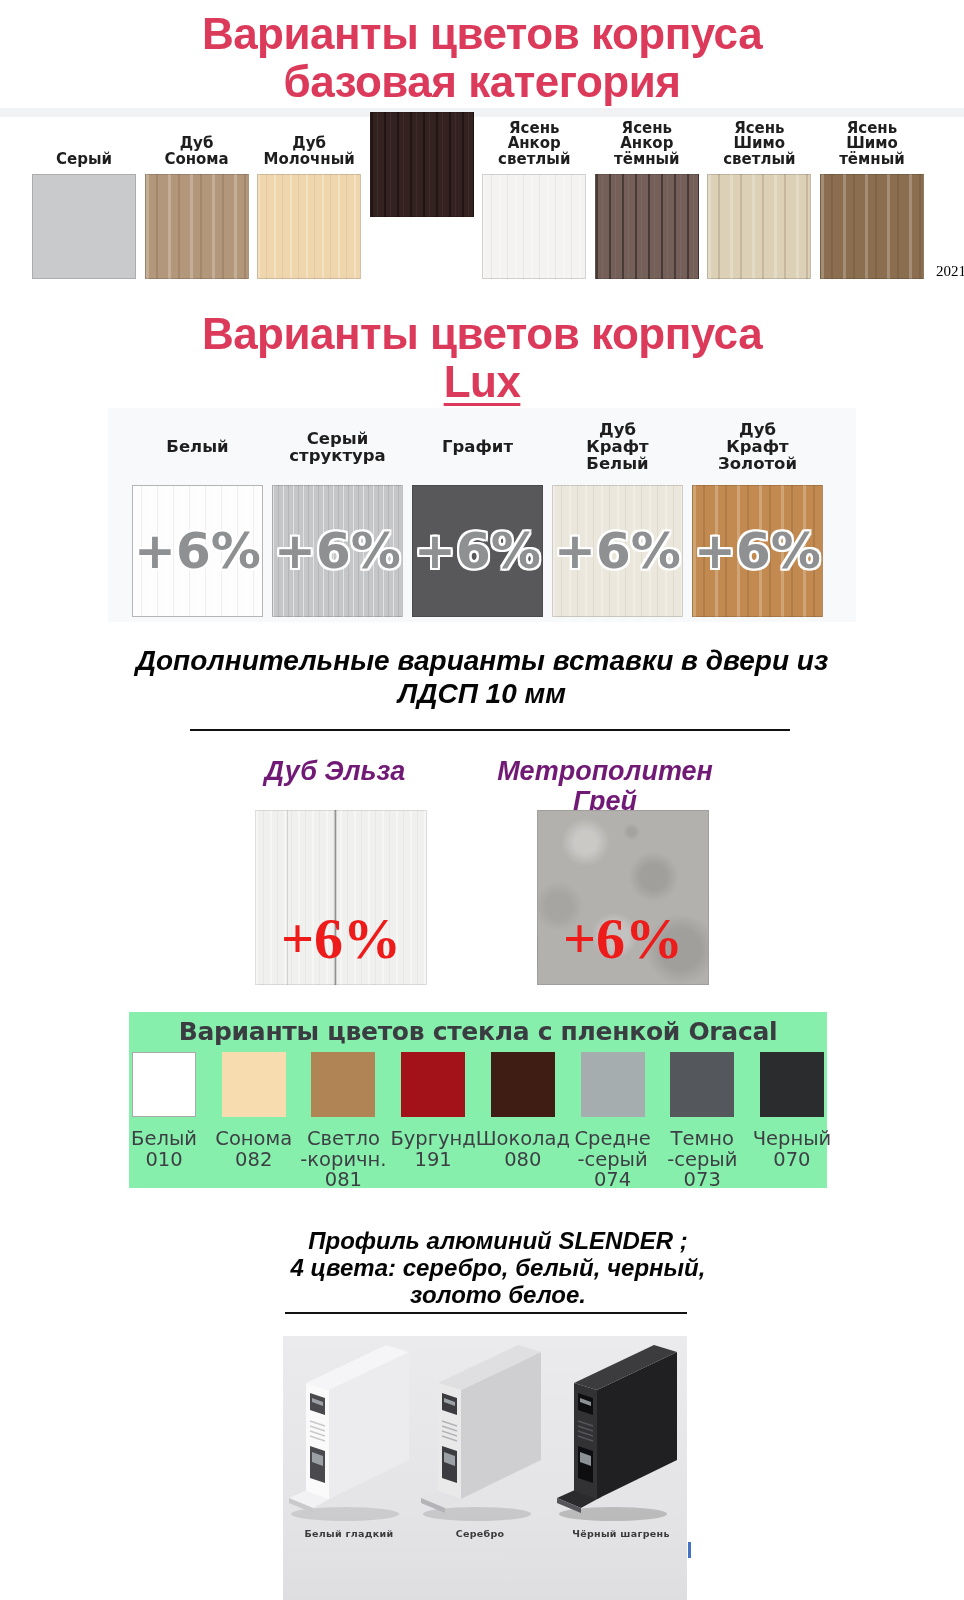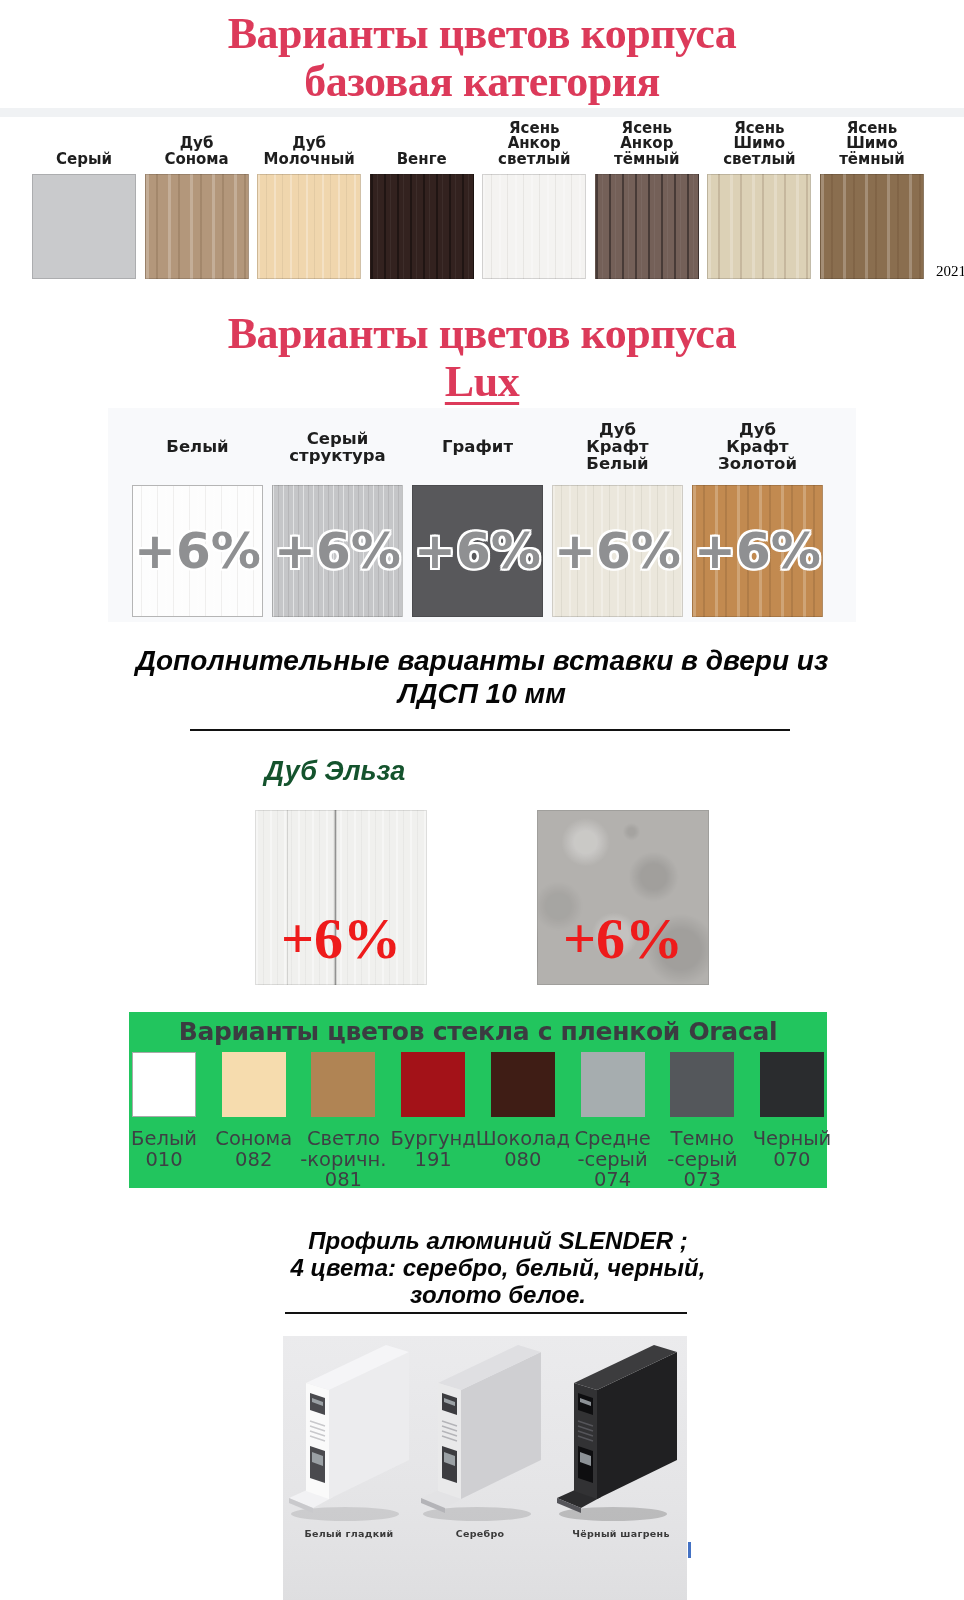--- a/index.html
+++ b/index.html
@@ -2,21 +2,21 @@
 <html><head>
 <meta charset="utf-8">
 <style>
   html,body{margin:0;padding:0;background:#fff;}
   .page{position:relative;width:964px;height:1600px;background:#fff;overflow:hidden;
         font-family:"Liberation Sans",sans-serif;}
 
   
   .big-title{position:absolute;left:0;width:964px;text-align:center;
              font:700 44px/48px "Liberation Sans",sans-serif;letter-spacing:-0.5px;}
-  .big-title span{display:block;font-family:Liberation Serif, serif;}
+  .big-title span{display:block;}
   .u-lux{text-decoration:underline;text-decoration-thickness:3px;text-underline-offset:6px;}
 
   .faint-band{position:absolute;left:0;top:108px;width:964px;height:9px;background:#f0f2f4;}
 
   
   .cells{position:absolute;display:flex;justify-content:space-between;}
   .cap{display:flex;flex-direction:column;justify-content:flex-end;align-items:center;
        text-align:center;color:#1e1e1e;}
   .cap span{display:block;}
   .sw{position:relative;border:1px solid rgba(0,0,0,0.14);box-sizing:border-box;}
@@ -59,28 +59,28 @@
             radial-gradient(circle at 84% 80%,rgba(0,0,0,0.10) 0 10%,rgba(0,0,0,0) 18%),
             radial-gradient(circle at 12% 55%,rgba(0,0,0,0.07) 0 7%,rgba(0,0,0,0) 14%),
             radial-gradient(circle at 55% 12%,rgba(0,0,0,0.08) 0 2%,rgba(0,0,0,0) 5%);}
 
   
   .it-title{position:absolute;left:0;width:964px;text-align:center;color:#050505;
             font:700 italic 28px/33px "Liberation Sans",sans-serif;}
   .it-title span{display:block;}
   .hr{position:absolute;height:2px;background:#121212;}
 
-  .ldsp-label{position:absolute;color:#14532d;text-align:center;
+  .ldsp-label{position:absolute;color:#701a75;text-align:center;
               font:700 italic 27px/30px "Liberation Sans",sans-serif;}
   .ldsp-sw{position:absolute;top:810px;width:172px;height:175px;border:1px solid rgba(0,0,0,0.10);box-sizing:border-box;}
   .red6{position:absolute;left:0;right:0;bottom:16px;text-align:center;
         font:700 58px/58px "Liberation Serif",serif;}
 
   
-  .oracal-panel{position:absolute;left:129px;top:1012px;width:698px;height:176px;background:#22c55e;}
+  .oracal-panel{position:absolute;left:129px;top:1012px;width:698px;height:176px;background:#86efac;}
   .oracal-title{position:absolute;left:0;top:5px;width:698px;text-align:center;color:#3b3c41;
                 font:700 25px/30px "DejaVu Sans",sans-serif;letter-spacing:-0.3px;}
   .rowor{left:3px;top:40px;width:692px;position:absolute;display:flex;justify-content:space-between;}
   .rowor .cell{width:64px;}
   .rowor .sw{width:64px;height:65px;border:none;}
   .rowor .sw.bordered{border:1px solid #a9a9a9;box-sizing:border-box;}
   .rowor .cap{margin-top:12px;height:auto;justify-content:flex-start;color:#3e3f44;
               font:400 19.5px/20.5px "DejaVu Sans",sans-serif;}
   .rowor .cap span{white-space:nowrap;}
 
@@ -126,25 +126,20 @@
     </div>
     <div class="cell">
       <div class="cap">
         <span>Дуб</span>
         <span>Молочный</span>
         <span></span>
       </div>
       <div class="sw tx-grain-soft" style="background-color: rgb(240, 214, 173);"></div>
     </div>
     <div class="cell">
-      <div class="cap">
-        <span>Венге</span>
-        <span></span>
-        <span></span>
-      </div>
       <div class="sw tx-dark-grain" style="background-color: rgb(51, 34, 31);"></div>
     </div>
     <div class="cell">
       <div class="cap">
         <span>Ясень</span>
         <span>Анкор</span>
         <span>светлый</span>
       </div>
       <div class="sw tx-grain-soft" style="background-color: rgb(244, 243, 241);"></div>
     </div>
@@ -239,20 +234,21 @@
     </div>
   </div>
 
   <div class="it-title" style="top:644px;">
     <span>Дополнительные варианты вставки в двери из</span>
     <span>ЛДСП 10 мм</span>
   </div>
   <div class="hr" style="left:190px;top:729px;width:600px;"></div>
 
   <div class="ldsp-label" style="left:235px;top:756px;width:200px;">Дуб Эльза</div>
+  <div class="ldsp-label" style="left:470px;top:756px;width:270px;">Метрополитен Грей</div>
 
   <div class="ldsp-sw tx-elza" style="left: 255px; background-color: rgb(240, 240, 238);">
     <span class="red6" style="color: rgb(238, 27, 27);">+6%</span>
   </div>
   <div class="ldsp-sw tx-concrete" style="left: 537px; background-color: rgb(179, 177, 174);">
     <span class="red6" style="color: rgb(238, 27, 27);">+6%</span>
   </div>
 
   <div class="oracal-panel">
     <div class="oracal-title">Варианты цветов стекла с пленкой Oracal</div>

